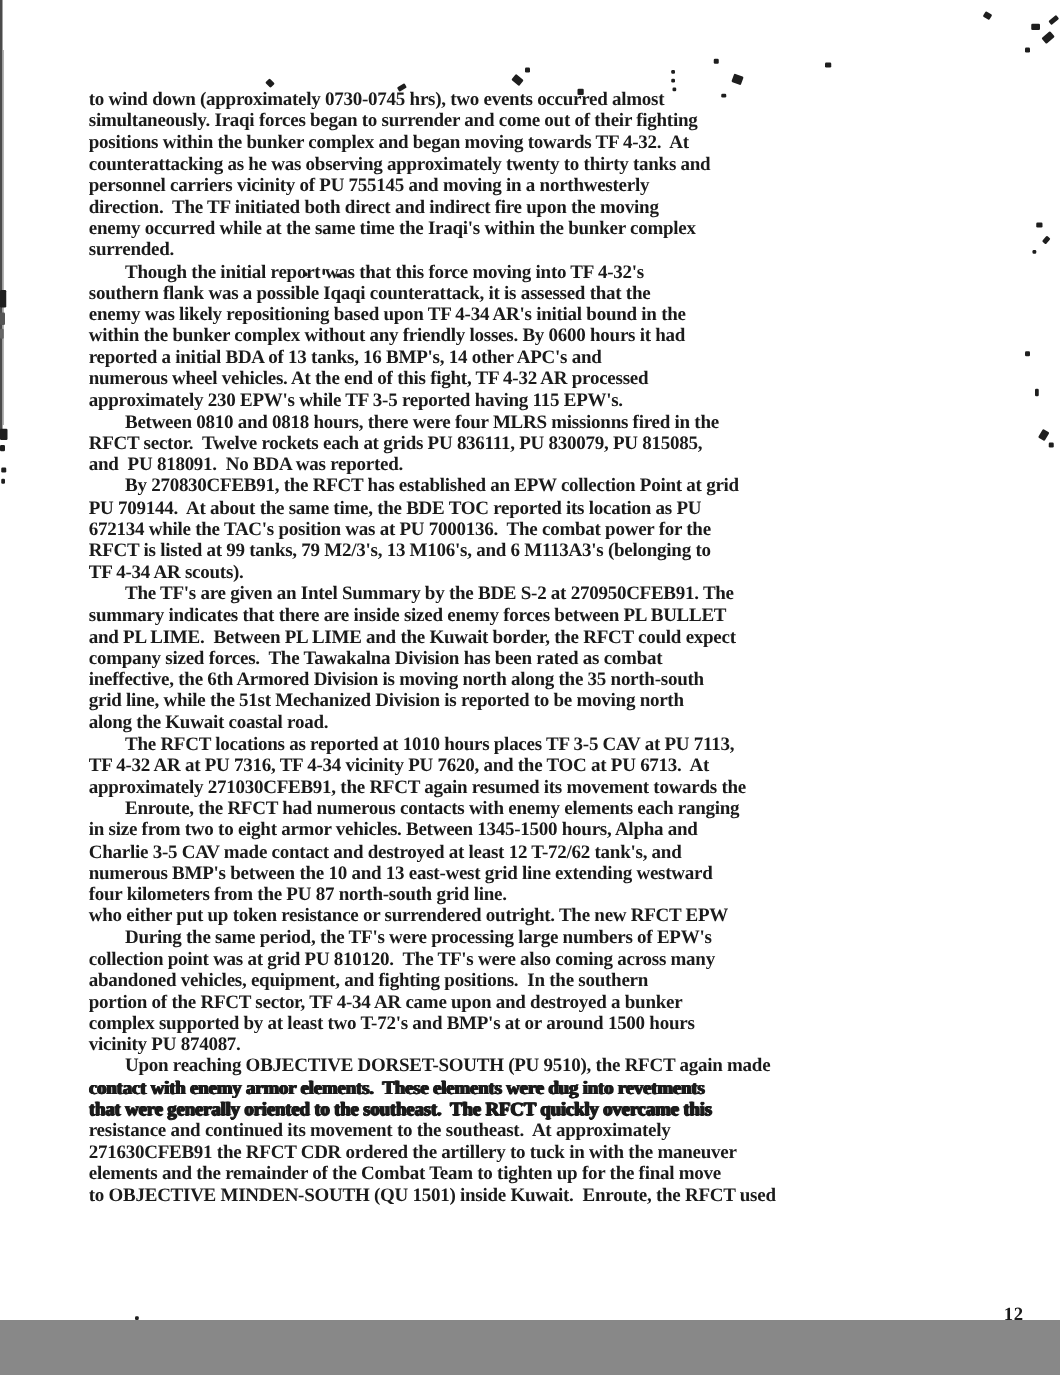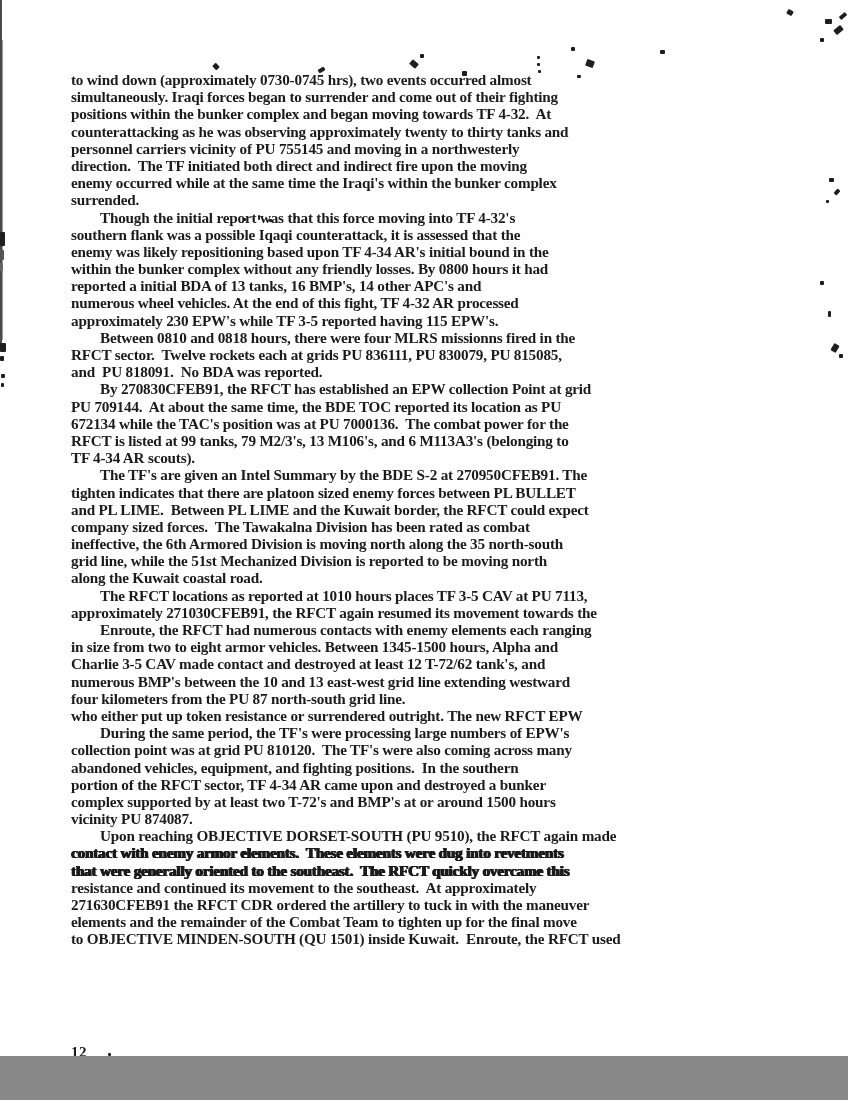--- a/index.html
+++ b/index.html
@@ -13,21 +13,21 @@
     position:absolute; left:71px; top:71px; width:748px;
     font-size:15.2px; line-height:17.2px; font-weight:700;
     color:var(--ink); letter-spacing:-0.2px;
   }
   .para { margin:0; }
   .line { white-space:pre; height:17.2px; }
   .line.indent { padding-left:29px; }
   .line.heavy { text-shadow:0.8px 0 0 currentColor, -0.5px 0 0 currentColor, 0 0.4px 0 currentColor; }
   .page-number {
     position:absolute; left:71px; top:1044px; width:748px;
-    text-align:left; font-size:15px; font-weight:700; color:var(--ink);
+    text-align:right; font-size:15px; font-weight:700; color:var(--ink);
     letter-spacing:0.5px;
   }
   
   .artifacts { position:absolute; inset:0; pointer-events:none; }
   .speck { position:absolute; background:#1e1e1e; border-radius:1px; }
   .edge-line  { position:absolute; left:0; top:0; width:2px; height:348px; background:#4a4a4a; }
   .edge-soft  { position:absolute; left:2px; top:40px; width:1px; height:300px; background:#9a9a9a; }
   .bottom-bar { position:absolute; left:0; top:1084px; width:848px; height:16px; background:#050505; }
   .bar-shadow { position:absolute; height:2px; background:#8d8d8d; }
 </style>
@@ -44,48 +44,49 @@
         <div class="line">counterattacking as he was observing approximately twenty to thirty tanks and</div>
         <div class="line">personnel carriers vicinity of PU 755145 and moving in a northwesterly</div>
         <div class="line">direction.  The TF initiated both direct and indirect fire upon the moving</div>
         <div class="line">enemy occurred while at the same time the Iraqi's within the bunker complex</div>
         <div class="line">surrended.</div>
       </div>
       <div class="para">
         <div class="line indent">Though the initial report was that this force moving into TF 4-32's</div>
         <div class="line">southern flank was a possible Iqaqi counterattack, it is assessed that the</div>
         <div class="line">enemy was likely repositioning based upon TF 4-34 AR's initial bound in the</div>
-        <div class="line">within the bunker complex without any friendly losses. By 0800 hours it had</div>
+        <div class="line">within the bunker complex without any friendly losses. By 0600 hours it had</div>
         <div class="line">reported a initial BDA of 13 tanks, 16 BMP's, 14 other APC's and</div>
         <div class="line">numerous wheel vehicles. At the end of this fight, TF 4-32 AR processed</div>
         <div class="line">approximately 230 EPW's while TF 3-5 reported having 115 EPW's.</div>
       </div>
       <div class="para">
         <div class="line indent">Between 0810 and 0818 hours, there were four MLRS missionns fired in the</div>
         <div class="line">RFCT sector.  Twelve rockets each at grids PU 836111, PU 830079, PU 815085,</div>
         <div class="line">and  PU 818091.  No BDA was reported.</div>
       </div>
       <div class="para">
         <div class="line indent">By 270830CFEB91, the RFCT has established an EPW collection Point at grid</div>
         <div class="line">PU 709144.  At about the same time, the BDE TOC reported its location as PU</div>
         <div class="line">672134 while the TAC's position was at PU 7000136.  The combat power for the</div>
         <div class="line">RFCT is listed at 99 tanks, 79 M2/3's, 13 M106's, and 6 M113A3's (belonging to</div>
         <div class="line">TF 4-34 AR scouts).</div>
       </div>
       <div class="para">
         <div class="line indent">The TF's are given an Intel Summary by the BDE S-2 at 270950CFEB91. The</div>
-        <div class="line">tighten indicates that there are platoon sized enemy forces between PL BULLET</div>
+        <div class="line">summary indicates that there are inside sized enemy forces between PL BULLET</div>
         <div class="line">and PL LIME.  Between PL LIME and the Kuwait border, the RFCT could expect</div>
         <div class="line">company sized forces.  The Tawakalna Division has been rated as combat</div>
         <div class="line">ineffective, the 6th Armored Division is moving north along the 35 north-south</div>
         <div class="line">grid line, while the 51st Mechanized Division is reported to be moving north</div>
         <div class="line">along the Kuwait coastal road.</div>
       </div>
       <div class="para">
         <div class="line indent">The RFCT locations as reported at 1010 hours places TF 3-5 CAV at PU 7113,</div>
+        <div class="line">TF 4-32 AR at PU 7316, TF 4-34 vicinity PU 7620, and the TOC at PU 6713.  At</div>
         <div class="line">approximately 271030CFEB91, the RFCT again resumed its movement towards the</div>
       </div>
       <div class="para">
         <div class="line indent">Enroute, the RFCT had numerous contacts with enemy elements each ranging</div>
         <div class="line">in size from two to eight armor vehicles. Between 1345-1500 hours, Alpha and</div>
         <div class="line">Charlie 3-5 CAV made contact and destroyed at least 12 T-72/62 tank's, and</div>
         <div class="line">numerous BMP's between the 10 and 13 east-west grid line extending westward</div>
         <div class="line">four kilometers from the PU 87 north-south grid line.</div>
       </div>
       <div class="para">

